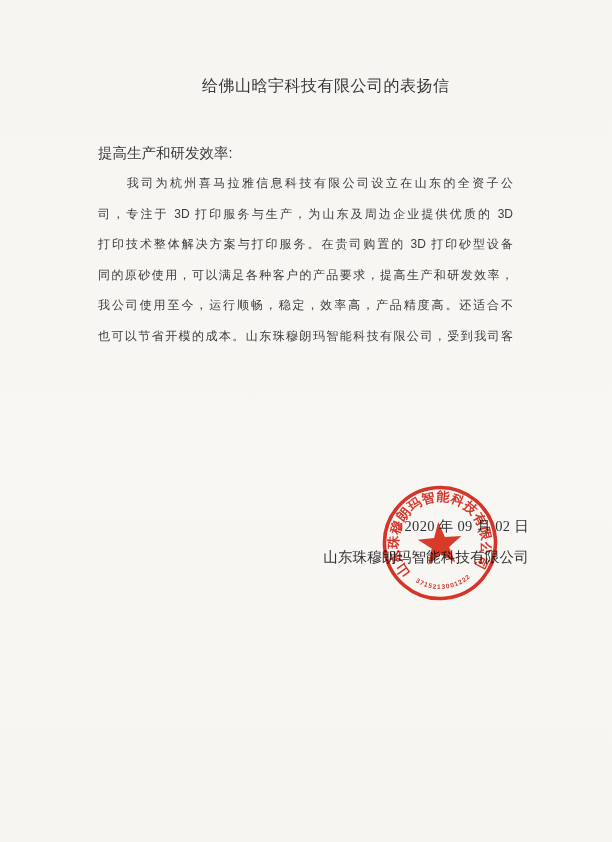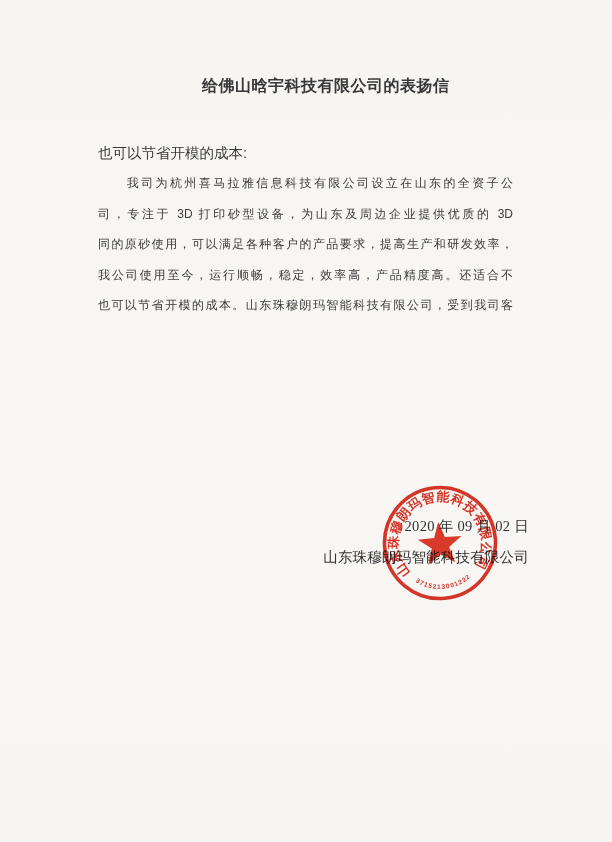--- a/index.html
+++ b/index.html
@@ -6,21 +6,21 @@
   .page{
     position:relative;
     width:612px;height:842px;
     background:linear-gradient(180deg,#f6f5f2 0%,#f8f7f4 55%,#f6f5f1 100%);
     font-family:"Liberation Sans","DejaVu Sans",sans-serif;
     color:#3a3a3c;
     overflow:hidden;
   }
   .title{
     position:absolute;left:202px;top:76px;
-    font-size:16px;font-weight:bold;letter-spacing:0.5px;
+    font-size:16px;font-weight:normal;letter-spacing:0.5px;
     color:#38383a;white-space:nowrap;
   }
   .salutation{
     position:absolute;left:98px;top:144px;
     font-size:14.5px;color:#3b3b3d;white-space:nowrap;
   }
   .body-text{
     position:absolute;left:98px;top:168px;width:415px;
     font-size:12px;line-height:30.5px;color:#3b3b3d;
   }
@@ -43,25 +43,26 @@
     opacity:0.93;
   }
 </style>
 </head>
 <body>
 
 <div class="page">
 
   <div class="title">给佛山晗宇科技有限公司的表扬信</div>
 
-  <div class="salutation">也可以节省开模的成本:</div>
+  <div class="salutation">提高生产和研发效率:</div>
 
   <div class="body-text">
     <div class="line">　　我司为杭州喜马拉雅信息科技有限公司设立在山东的全资子公</div>
-    <div class="line">司，专注于 3D 打印砂型设备，为山东及周边企业提供优质的 3D</div>
+    <div class="line">司，专注于 3D 打印服务与生产，为山东及周边企业提供优质的 3D</div>
+    <div class="line">打印技术整体解决方案与打印服务。在贵司购置的 3D 打印砂型设备</div>
     <div class="line">同的原砂使用，可以满足各种客户的产品要求，提高生产和研发效率，</div>
     <div class="line">我公司使用至今，运行顺畅，稳定，效率高，产品精度高。还适合不</div>
     <div class="line">也可以节省开模的成本。山东珠穆朗玛智能科技有限公司，受到我司客</div>
   </div>
 
   <div class="signoff">
     <div class="date-line">2020 年 09 月 02 日</div>
     <div class="company-line">山东珠穆朗玛智能科技有限公司</div>
   </div>
 

